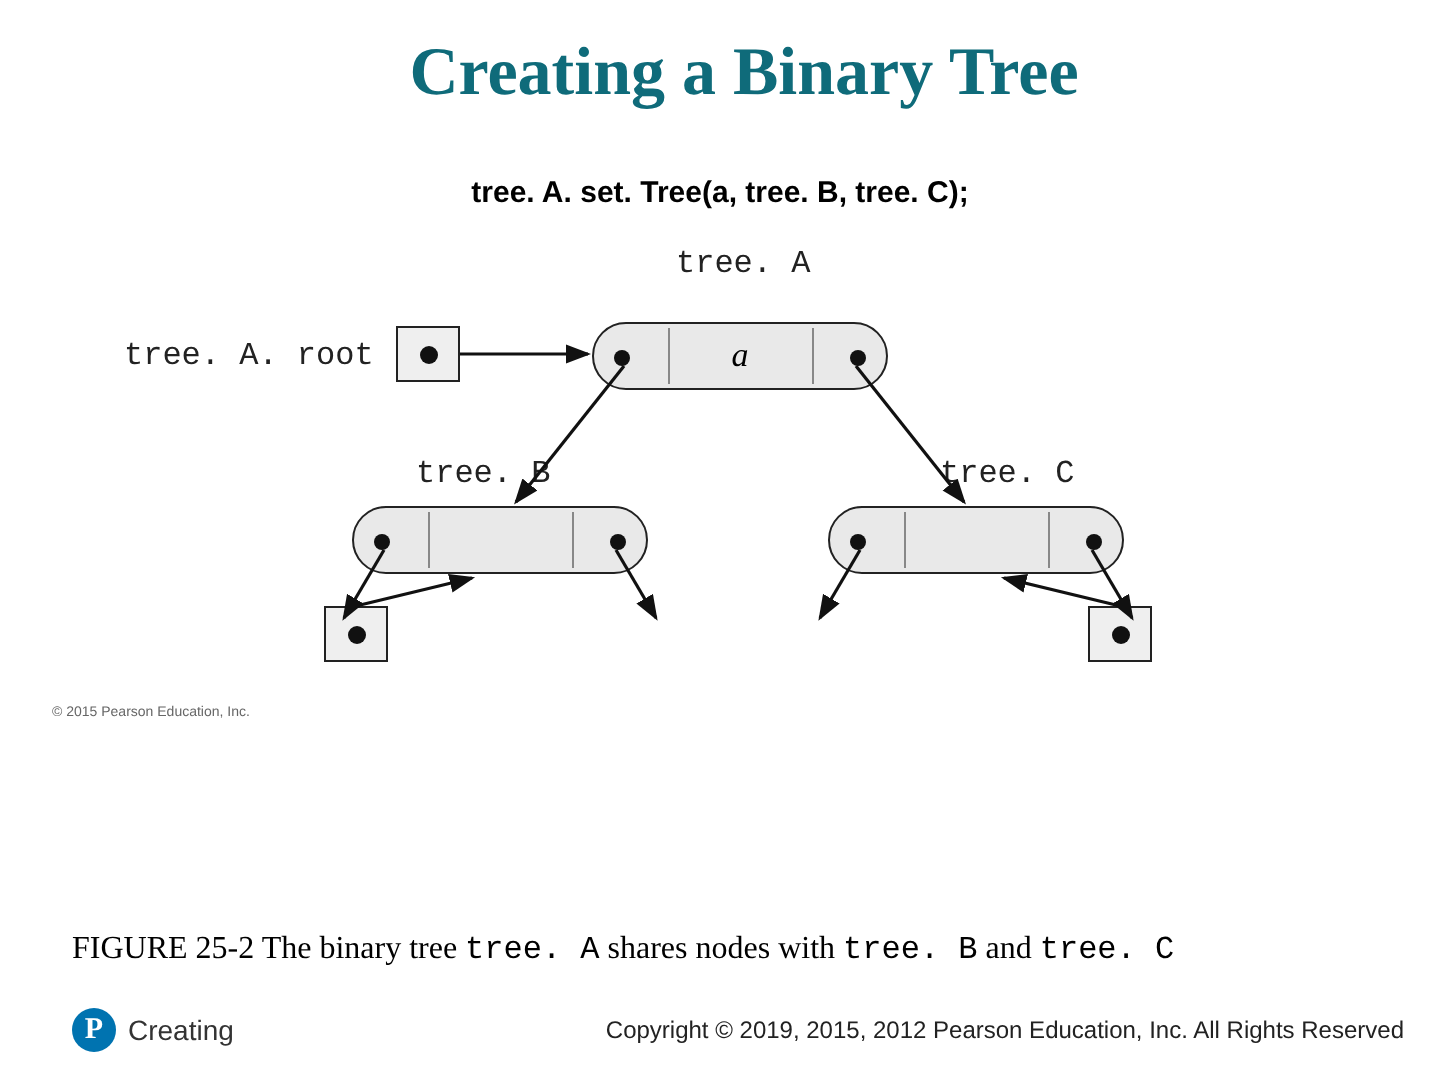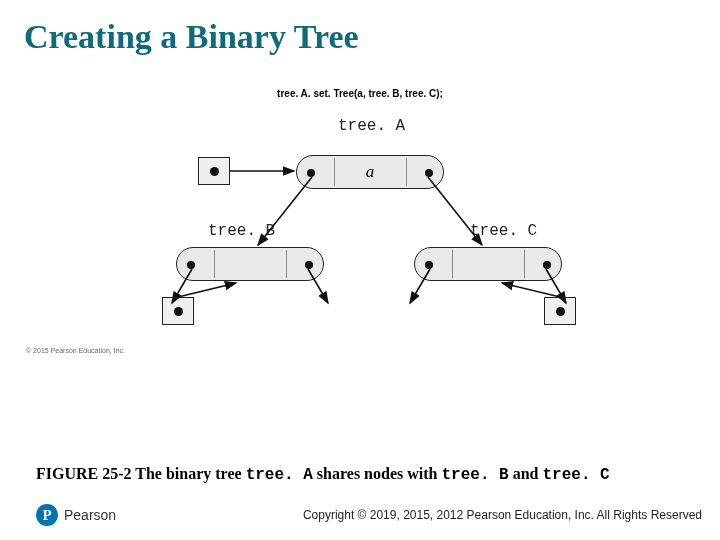--- a/index.html
+++ b/index.html
@@ -10,26 +10,27 @@
     font-family: "Times New Roman", serif;
     background: #fff;
     position: relative;
     overflow: hidden;
   }
   .title {
     font-size: 34px;
     font-weight: bold;
     color: #0f6b7a;
     margin: 18px 0 0 24px;
+    text-align: center;
   }
   .code-call {
     text-align: center;
     font-family: Arial, sans-serif;
     font-weight: bold;
-    font-size: 10px;
+    font-size: 15px;
     margin-top: 32px;
     color: #000;
   }
   .diagram {
     position: relative;
     width: 720px;
     height: 260px;
     margin-top: 18px;
   }
   .dlabel {
@@ -92,21 +93,21 @@
     position: absolute;
     font-family: Arial, sans-serif;
     font-size: 7px;
     color: #666;
   }
   .caption {
     position: absolute;
     left: 36px;
     bottom: 56px;
     font-size: 16px;
-    font-weight: bold;
+    font-weight: normal;
   }
   .caption .mono {
     font-family: "Courier New", monospace;
   }
   .footer {
     position: absolute;
     right: 18px;
     bottom: 18px;
     font-family: Arial, sans-serif;
     font-size: 12px;
@@ -143,20 +144,21 @@
 <body>
 
 <div class="title">Creating a Binary Tree</div>
 
 <div class="code-call">tree. A. set. Tree(a, tree. B, tree. C);</div>
 
 <div class="diagram">
 
   <div class="dlabel" style="left:338px; top:0px;">tree. A</div>
 
+  <div class="dlabel" style="left:62px; top:46px;">tree. A. root</div>
   <div class="refbox" style="left:198px; top:40px;">
     <div class="refdot" style="left:11px; top:9px;"></div>
   </div>
 
   <div class="nodebox" style="left:296px; top:38px; width:148px;">
     <div class="inner">a</div>
     <div class="nodedot" style="left:10px; top:13px;"></div>
     <div class="nodedot" style="right:10px; top:13px;"></div>
   </div>
 
@@ -212,16 +214,16 @@
 
   <div class="fig-copyright" style="left:26px; top:230px;">© 2015 Pearson Education, Inc.</div>
 </div>
 
 <div class="caption">
   <span>FIGURE 25-2 The binary tree </span><span class="mono">tree. A</span><span> shares nodes with </span><span class="mono">tree. B</span><span> and </span><span class="mono">tree. C</span>
 </div>
 
 <div class="logo">
   <div class="logo-badge">P</div>
-  <div class="logo-text">Pearson</div>
+  <div class="logo-text">Creating</div>
 </div>
 
 <div class="footer">Copyright © 2019, 2015, 2012 Pearson Education, Inc. All Rights Reserved</div>
 
 </body></html>

